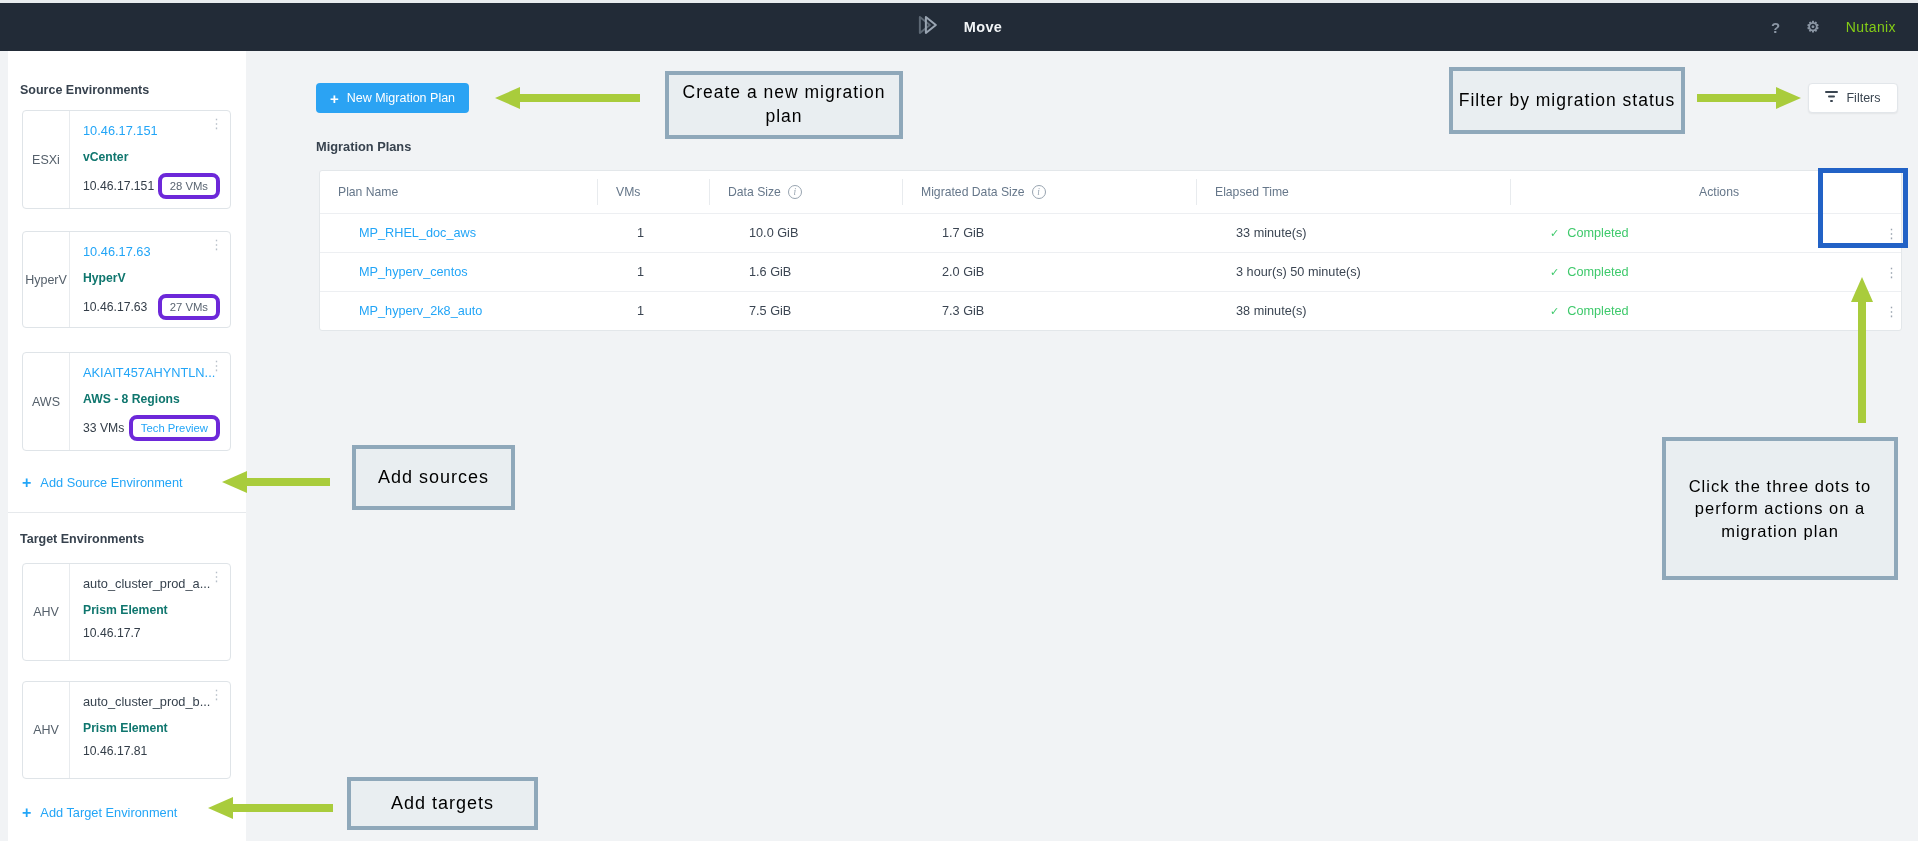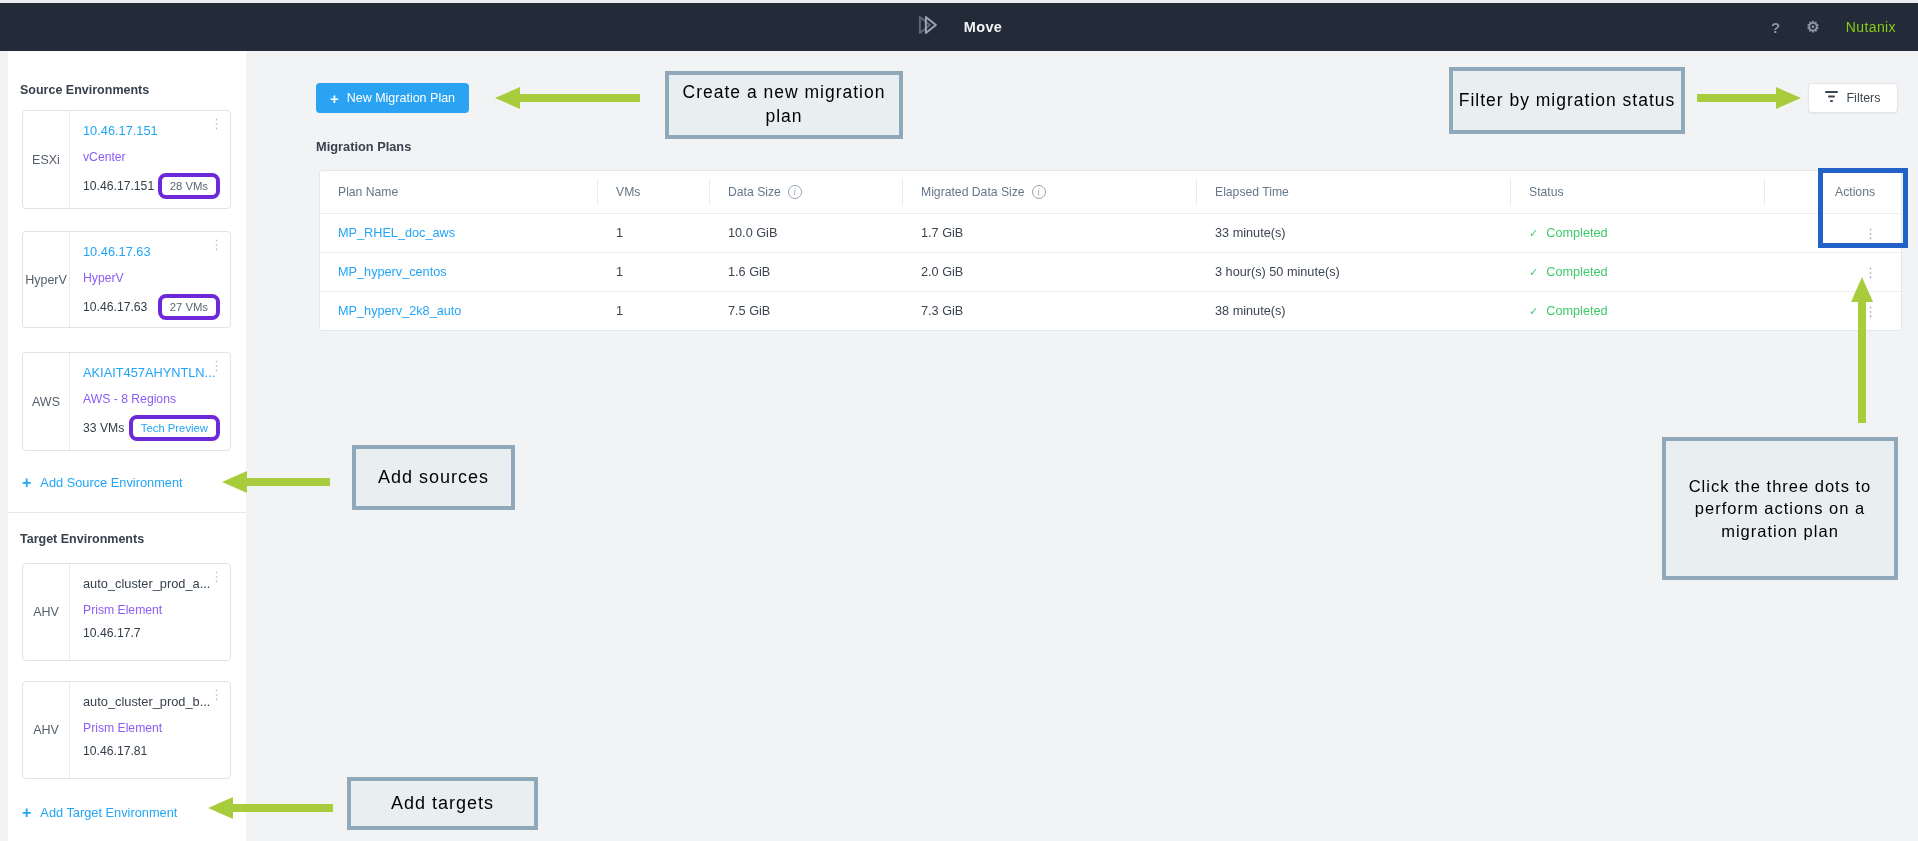--- a/index.html
+++ b/index.html
@@ -17,21 +17,21 @@
   .brand { color:#84cc16; font-size:14px; letter-spacing:.4px; }
 
   
   .sidebar { position:absolute; left:8px; top:51px; width:245px; height:790px; background:#fff; border-right:1px solid #e3e7ea; }
   .section-title { position:absolute; left:12px; font-size:12.5px; font-weight:bold; color:#37424e; }
   .env-card { position:absolute; left:14px; width:209px; background:#fff; border:1px solid #dfe4e8; border-radius:4px; display:flex; }
   .env-type { width:47px; border-right:1px solid #e8ebee; display:flex; align-items:center; justify-content:center; font-size:12.5px; color:#55606b; flex:none; }
   .env-body { flex:1; padding:12px 8px 0 13px; position:relative; }
   .env-name { font-size:12.8px; color:#37424e; font-weight:500; white-space:nowrap; overflow:hidden; }
   .env-name.link { color:#22a5f7; cursor:pointer; }
-  .env-sub { margin-top:12px; font-size:12.2px; color:#8b5cf6; }
+  .env-sub { margin-top:12px; font-size:12.2px; color:#0f766e;font-weight:bold; }
   .env-row3 { margin-top:9px; display:flex; justify-content:space-between; align-items:center; padding-right:2px; }
   .env-addr { font-size:12.2px; color:#333d48; font-weight:500; }
   .vm-badge { border:4px solid #6d28d9; border-radius:8px; padding:3px 8px; font-size:11.3px; color:#5a6572; background:#fff; }
   .vm-badge.badge-blue { color:#22a5f7; }
   .kebab { position:absolute; top:6px; right:7px; color:#b7bfc8; font-size:13px; line-height:13px; cursor:pointer; letter-spacing:0; }
   .add-link { position:absolute; left:14px; display:flex; align-items:center; gap:9px; color:#22a5f7; font-size:12.8px; cursor:pointer; }
   .add-link .plus { font-size:16px; font-weight:bold; line-height:14px; }
   .side-divider { position:absolute; left:0; width:245px; border-top:1px solid #e6e9ec; }
 
   
@@ -39,21 +39,21 @@
   .btn-primary { position:absolute; left:70px; top:32px; width:153px; height:30px; background:#2ba3f3; color:#fff; border:none; border-radius:4px; font-size:12.5px; font-family:inherit; display:flex; align-items:center; justify-content:center; gap:8px; cursor:pointer; }
   .btn-primary .plus { font-size:15px; font-weight:bold; }
   .btn-filters { position:absolute; right:20px; top:32px; width:90px; height:30px; background:#fff; color:#3a4550; border:1px solid #e2e6ea; border-radius:4px; font-size:12.5px; font-family:inherit; display:flex; align-items:center; justify-content:center; gap:8px; cursor:pointer; box-shadow:0 1px 2px rgba(0,0,0,.06); }
   .main-heading { position:absolute; left:70px; top:88px; font-size:12.8px; font-weight:bold; color:#37424e; }
 
   .plans-table { position:absolute; left:73px; top:119px; width:1583px; background:#fff; border:1px solid #e3e7ea; border-radius:3px; }
   .t-row { display:grid; grid-template-columns:278px 112px 193px 294px 314px 254px 136px; align-items:center; }
   .t-head { height:42px; }
   .t-head .t-cell { font-size:12.2px; color:#66778a; height:26px; display:flex; align-items:center; gap:7px; padding-left:18px; border-right:1px solid #e8ebee; }
   .t-head .t-cell:last-child { border-right:none; justify-content:flex-end; padding-right:26px; }
-  .t-body .t-row { height:39px; border-top:1px solid #edeff2; font-size:12.7px; color:#3b4552; }
+  .t-body .t-row { height:39px; border-top:1px solid #edeff2; font-size:12.7px; color:#3b4552;padding-left:21px; }
   .t-cell { padding-left:18px; }
   .t-cell.actions { text-align:right; padding-right:24px; }
   .plan-link { color:#22a5f7; cursor:pointer; }
   .status-ok { color:#3ec96b; display:flex; align-items:center; gap:8px; }
   .status-ok .chk { font-size:11px; }
   .row-kebab { color:#9aa4af; font-size:13px; cursor:pointer; }
   .info-i { width:14px; height:14px; border:1px solid #98a4b0; border-radius:50%; font-size:9.5px; color:#98a4b0; display:inline-flex; align-items:center; justify-content:center; font-style:italic; font-family:"Liberation Serif", serif; flex:none; }
 
   
   .callout { position:absolute; background:#e9eef1; border:4px solid #8fa8ba; color:#000000; display:flex; align-items:center; justify-content:center; text-align:center; letter-spacing:1px; line-height:1.35; z-index:30; }
@@ -189,21 +189,20 @@
         <div class="t-cell">VMs</div>
         <div class="t-cell">
           <span>Data Size</span>
           <span class="info-i">i</span>
         </div>
         <div class="t-cell">
           <span>Migrated Data Size</span>
           <span class="info-i">i</span>
         </div>
         <div class="t-cell">Elapsed Time</div>
-        <div class="t-cell">Status</div>
         <div class="t-cell">Actions</div>
       </div>
 
       <div class="t-body">
         <div class="t-row">
           <div class="t-cell"><span class="plan-link">MP_RHEL_doc_aws</span></div>
           <div class="t-cell">1</div>
           <div class="t-cell">10.0 GiB</div>
           <div class="t-cell">1.7 GiB</div>
           <div class="t-cell">33 minute(s)</div>

